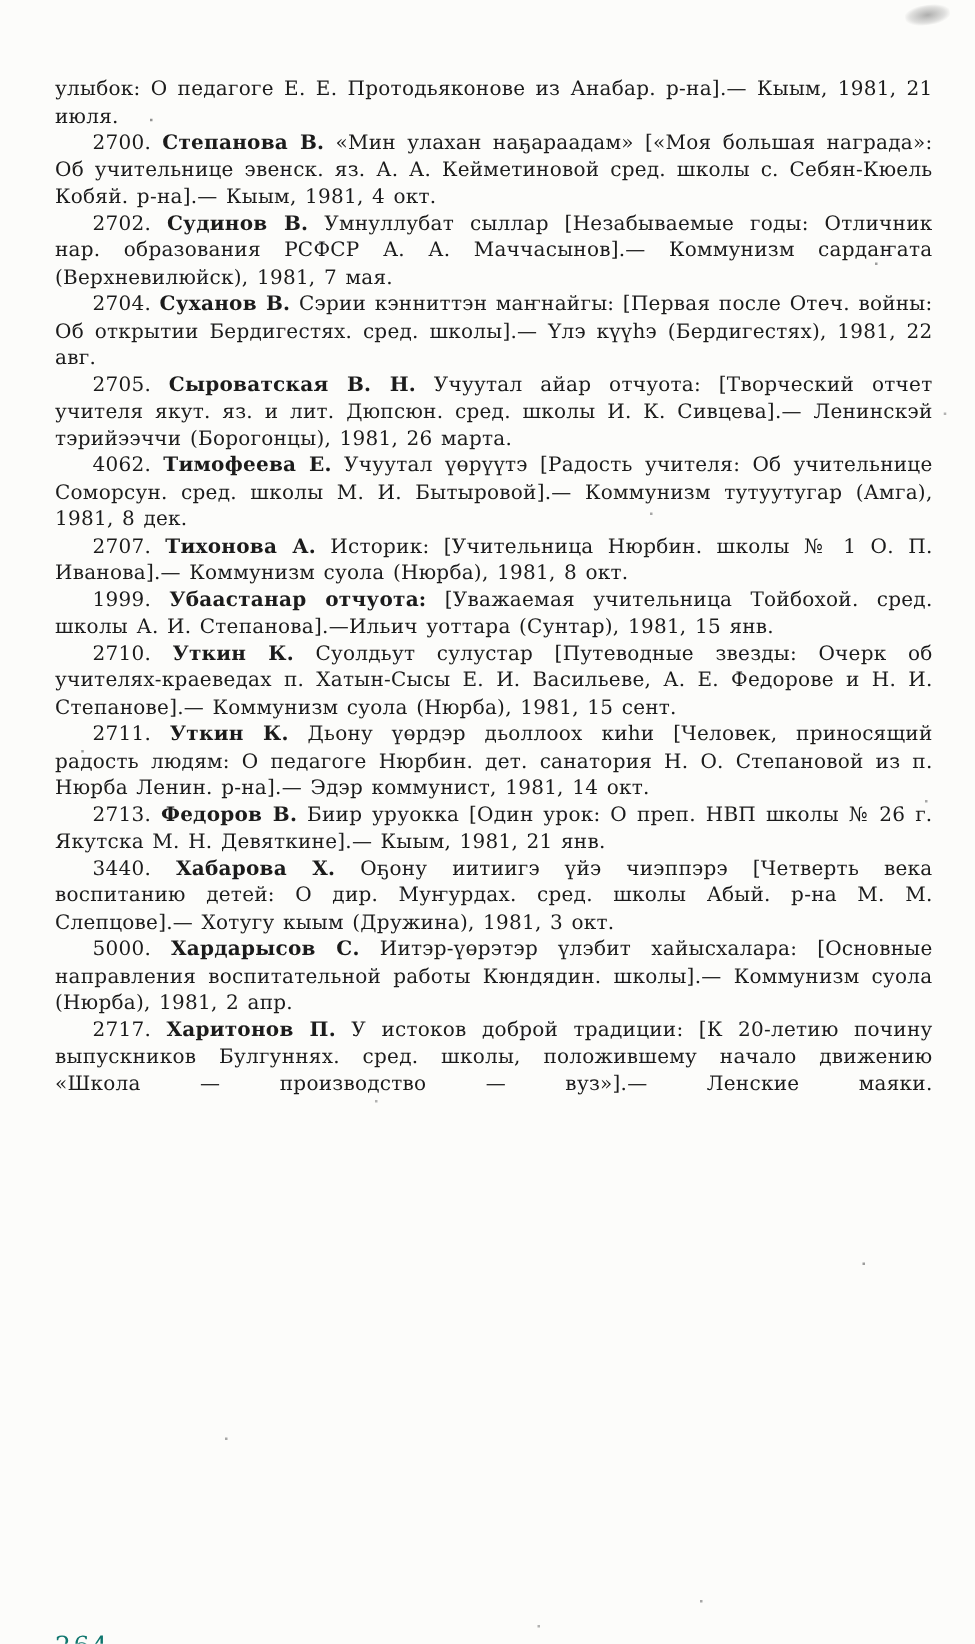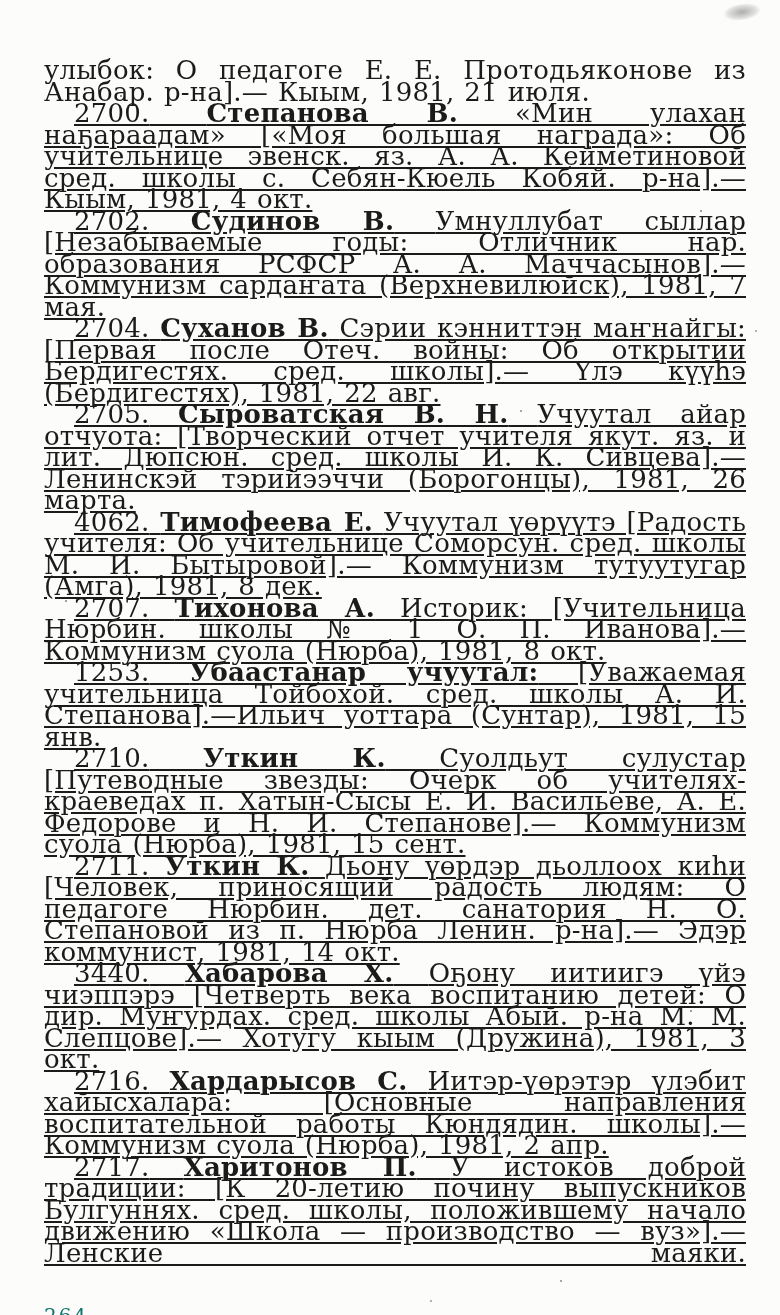--- a/index.html
+++ b/index.html
@@ -11,28 +11,28 @@
     font-family: "DejaVu Serif", "Liberation Serif", serif;
     color: #1b1b1b;
   }
   .page-block {
     position: absolute;
     left: 44px; top: 60px;
     width: 702px;
   }
   .page-block p {
     margin: 0;
-    font-size: 26px;
+    font-size: 16px;
     line-height: 21.5px;
     text-align: justify;
     letter-spacing: 0.2px;
     word-spacing: 1.5px;
   }
   p.cont { text-indent: 0; }
-  p.entry { text-indent: 30px; text-decoration: underline; }
+  p.entry { text-indent: 30px; }
   p.stretch { text-align-last: justify; }
   .entry b { font-weight: bold; }
   .pageno {
     position: absolute;
     left: 44px; top: 1304px;
     font-size: 20px;
     letter-spacing: 2px;
     color: #0f766e;
   }
   
@@ -68,21 +68,22 @@
 
 <div class="page-block">
   <p class="cont"><span>улыбок: О педагоге Е. Е. Протодьяконове из Анабар. р-на].— Кыым, 1981, 21 июля.</span></p>
 
   <p class="entry"><span>2700.</span> <b>Степанова В.</b> <span>«Мин улахан наҕараадам» [«Моя большая награда»: Об учительнице эвенск. яз. А. А. Кейметиновой сред. школы с. Себян-Кюель Кобяй. р-на].— Кыым, 1981, 4 окт.</span></p>
   <p class="entry"><span>2702.</span> <b>Судинов В.</b> <span>Умнуллубат сыллар [Незабываемые годы: Отличник нар. образования РСФСР А. А. Маччасынов].— Коммунизм сардаҥата (Верхневилюйск), 1981, 7 мая.</span></p>
   <p class="entry"><span>2704.</span> <b>Суханов В.</b> <span>Сэрии кэнниттэн маҥнайгы: [Первая после Отеч. войны: Об открытии Бердигестях. сред. школы].— Үлэ күүһэ (Бердигестях), 1981, 22 авг.</span></p>
   <p class="entry"><span>2705.</span> <b>Сыроватская В. Н.</b> <span>Учуутал айар отчуота: [Творческий отчет учителя якут. яз. и лит. Дюпсюн. сред. школы И. К. Сивцева].— Ленинскэй тэрийээччи (Борогонцы), 1981, 26 марта.</span></p>
   <p class="entry"><span>4062.</span> <b>Тимофеева Е.</b> <span>Учуутал үөрүүтэ [Радость учителя: Об учительнице Соморсун. сред. школы М. И. Бытыровой].— Коммунизм тутуутугар (Амга), 1981, 8 дек.</span></p>
   <p class="entry"><span>2707.</span> <b>Тихонова А.</b> <span>Историк: [Учительница Нюрбин. школы № 1 О. П. Иванова].— Коммунизм суола (Нюрба), 1981, 8 окт.</span></p>
-  <p class="entry"><span>1253.</span> <b>Убаастанар учуутал:</b> <span>[Уважаемая учительница Тойбохой. сред. школы А. И. Степанова].—Ильич уоттара (Сунтар), 1981, 15 янв.</span></p>
+  <p class="entry"><span>1999.</span> <b>Убаастанар отчуота:</b> <span>[Уважаемая учительница Тойбохой. сред. школы А. И. Степанова].—Ильич уоттара (Сунтар), 1981, 15 янв.</span></p>
   <p class="entry"><span>2710.</span> <b>Уткин К.</b> <span>Суолдьут сулустар [Путеводные звезды: Очерк об учителях-краеведах п. Хатын-Сысы Е. И. Васильеве, А. Е. Федорове и Н. И. Степанове].— Коммунизм суола (Нюрба), 1981, 15 сент.</span></p>
   <p class="entry"><span>2711.</span> <b>Уткин К.</b> <span>Дьону үөрдэр дьоллоох киһи [Человек, приносящий радость людям: О педагоге Нюрбин. дет. санатория Н. О. Степановой из п. Нюрба Ленин. р-на].— Эдэр коммунист, 1981, 14 окт.</span></p>
+  <p class="entry"><span>2713.</span> <b>Федоров В.</b> <span>Биир уруокка [Один урок: О преп. НВП школы № 26 г. Якутска М. Н. Девяткине].— Кыым, 1981, 21 янв.</span></p>
   <p class="entry"><span>3440.</span> <b>Хабарова Х.</b> <span>Оҕону иитиигэ үйэ чиэппэрэ [Четверть века воспитанию детей: О дир. Муҥурдах. сред. школы Абый. р-на М. М. Слепцове].— Хотугу кыым (Дружина), 1981, 3 окт.</span></p>
-  <p class="entry"><span>2716.</span> <b>Хардарысов С.</b> <span>Иитэр-үөрэтэр үлэбит хайысхалара: [Основные направления воспитательной работы Кюндядин. школы].— Коммунизм суола (Нюрба), 1981, 2 апр.</span></p>
+  <p class="entry"><span>5000.</span> <b>Хардарысов С.</b> <span>Иитэр-үөрэтэр үлэбит хайысхалара: [Основные направления воспитательной работы Кюндядин. школы].— Коммунизм суола (Нюрба), 1981, 2 апр.</span></p>
   <p class="entry stretch"><span>2717.</span> <b>Харитонов П.</b> <span>У истоков доброй традиции: [К 20-летию почину выпускников Булгуннях. сред. школы, положившему начало движению «Школа — производство — вуз»].— Ленские маяки.</span></p>
 </div>
 
 <div class="pageno">264</div>
 
 </body></html>

